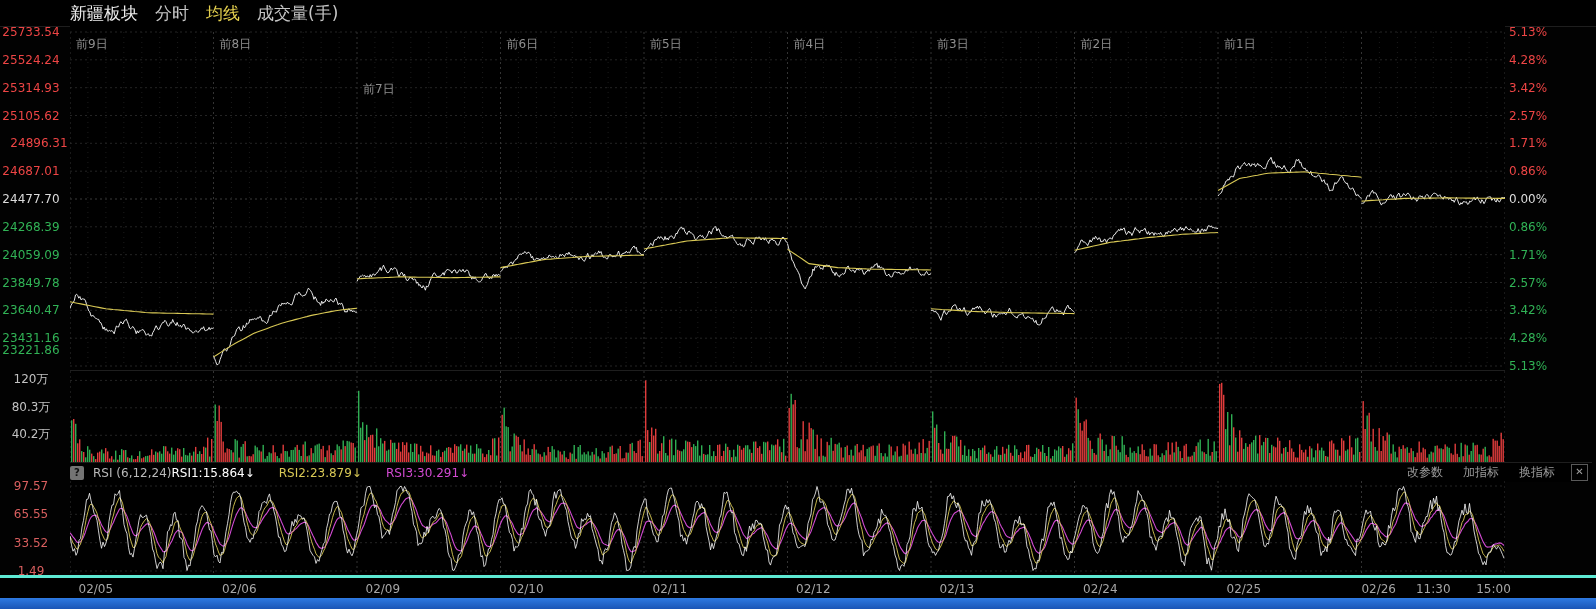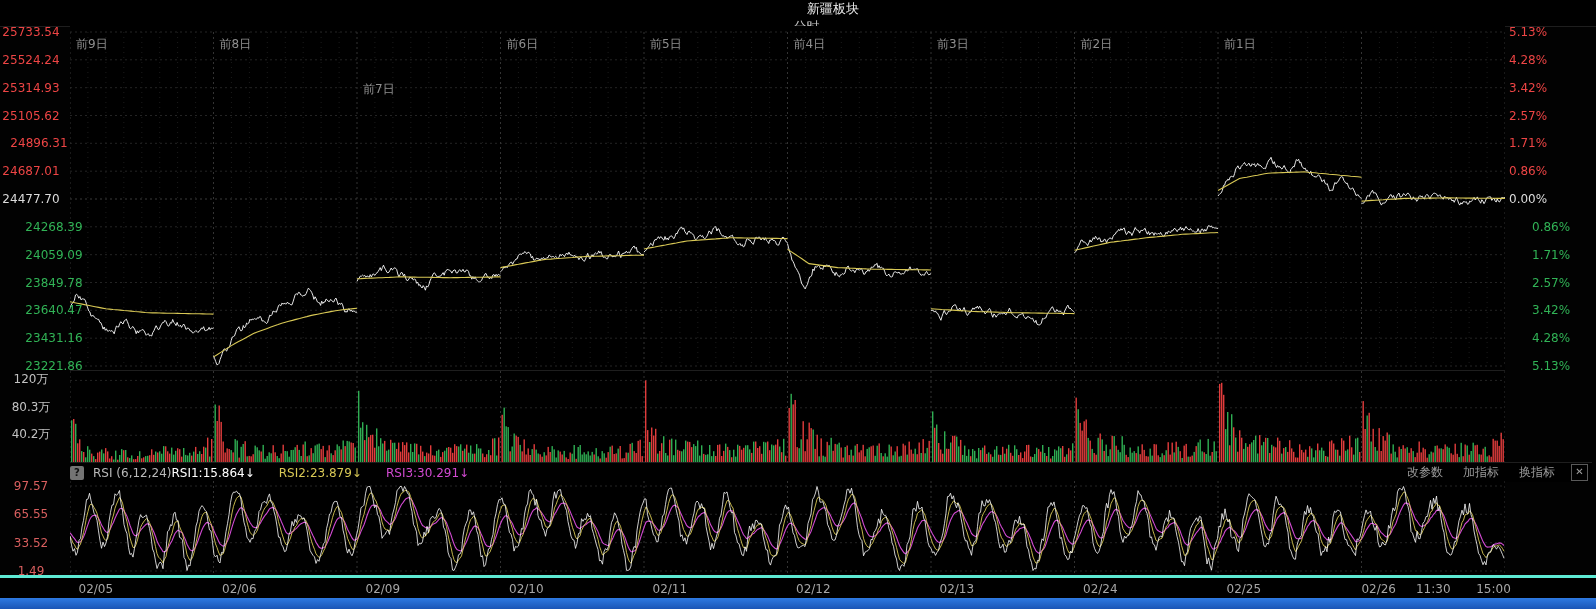--- a/index.html
+++ b/index.html
@@ -1,19 +1,19 @@
 <!DOCTYPE html>
 <html><head>
 <meta charset="utf-8">
 <style>
   html,body{margin:0;padding:0;}
   body{width:1596px;height:609px;background:#000;font-family:"DejaVu Sans","Liberation Sans",sans-serif;position:relative;overflow:hidden;color:#ccc;}
   .app{position:absolute;inset:0;background:#020202;}
   
-  .topbar{position:absolute;left:0;top:0;width:100%;height:26px;background:#000;border-bottom:1px solid #1e1e1e;display:flex;align-items:center;font-size:13px;flex-direction:column;}
+  .topbar{position:absolute;left:0;top:0;width:100%;height:26px;background:#000;border-bottom:1px solid #1e1e1e;display:flex;align-items:center;font-size:17px;}
   .topbar .title{margin-left:70px;color:#ededed;}
   .topbar .tab{margin-left:17px;color:#c6c6c6;cursor:pointer;}
   .topbar .tab.yellow{color:#e3cf4e;}
   
   .panel{position:absolute;left:70px;width:1435px;background:#000;}
   #price-panel{top:26px;height:344px;}
   #vol-panel{top:370px;height:92px;border-top:1px solid #1e1e1e;}
   #rsi-panel{top:481px;height:94px;}
   .rsi-header{position:absolute;left:70px;top:462px;width:1522px;height:19px;display:flex;align-items:center;font-size:12px;color:#aaa;border-top:1px solid #1e1e1e;background:#000;}
   .help-icon{width:14px;height:14px;background:#747474;color:#101010;border-radius:2px;font-size:10px;line-height:14px;text-align:center;font-weight:bold;margin-right:9px;cursor:pointer;flex:none;}
@@ -21,21 +21,21 @@
   .legend{margin-right:24px;}
   .c-rsi1{color:#ffffff;} .c-rsi2{color:#d8c855;} .c-rsi3{color:#d24ad2;}
   .hspacer{flex:1;}
   .tool-btn{margin-left:20px;color:#9a9a9a;cursor:pointer;}
   .close-btn{margin-left:16px;margin-right:4px;width:15px;height:15px;border:1px solid #5a5a5a;color:#a0a0a0;font-size:10px;line-height:13px;text-align:center;cursor:pointer;flex:none;}
   
   .layer{position:absolute;inset:0;pointer-events:none;}
   .axis-tick{position:absolute;height:14px;line-height:14px;font-size:12px;white-space:nowrap;}
   .left-col{left:0;width:62px;text-align:center;}
   .right-col{left:1509px;width:84px;text-align:left;}
-  .t-red{color:#ee4545;} .t-green{color:#31b356;padding-left:23px;} .t-flat{color:#dcdcdc;}
+  .t-red{color:#ee4545;} .t-green{color:#31b356;} .t-flat{color:#dcdcdc;}
   .t-vol{color:#c2c2c2;} .t-rsi{color:#d95f5f;}
   
   #day-labels{position:absolute;left:70px;top:36px;width:1435px;height:20px;pointer-events:none;}
   #day-labels .day-label{position:absolute;top:0;font-size:12px;color:#8f8f8f;white-space:nowrap;}
   
   .timebar{position:absolute;left:0;top:575px;width:100%;height:23px;background:#000;border-top:3px solid #5eead4;}
   .timebar .time-tick{position:absolute;top:4px;transform:translateX(-50%);font-size:12px;color:#a6a6a6;white-space:nowrap;}
   
   .bottombar{position:absolute;left:0;top:598px;width:100%;height:11px;background:linear-gradient(#2e7ae2,#1a55b6);}
   svg{display:block;}
@@ -187,21 +187,21 @@
       <div class="axis-tick left-col t-red" style="top: 80.6667px;">25314.93</div>
       <div class="axis-tick left-col t-red" style="top: 108.5px;">25105.62</div>
       <div class="axis-tick left-col t-red" style="top: 136.333px; padding-left: 8px;">24896.31</div>
       <div class="axis-tick left-col t-red" style="top: 164.167px;">24687.01</div>
       <div class="axis-tick left-col t-flat" style="top: 192px;">24477.70</div>
       <div class="axis-tick left-col t-green" style="top: 219.833px;">24268.39</div>
       <div class="axis-tick left-col t-green" style="top: 247.667px;">24059.09</div>
       <div class="axis-tick left-col t-green" style="top: 275.5px;">23849.78</div>
       <div class="axis-tick left-col t-green" style="top: 303.333px;">23640.47</div>
       <div class="axis-tick left-col t-green" style="top: 331.167px;">23431.16</div>
-      <div class="axis-tick left-col t-green" style="top: 359px;">23221.86</div>
+      <div class="axis-tick left-col t-green" style="top: 343px;">23221.86</div>
     </div>
   <div class="layer" id="right-axis">
       <div class="axis-tick right-col t-red" style="top: 25px;">5.13%</div>
       <div class="axis-tick right-col t-red" style="top: 52.8333px;">4.28%</div>
       <div class="axis-tick right-col t-red" style="top: 80.6667px;">3.42%</div>
       <div class="axis-tick right-col t-red" style="top: 108.5px;">2.57%</div>
       <div class="axis-tick right-col t-red" style="top: 136.333px;">1.71%</div>
       <div class="axis-tick right-col t-red" style="top: 164.167px;">0.86%</div>
       <div class="axis-tick right-col t-flat" style="top: 192px;">0.00%</div>
       <div class="axis-tick right-col t-green" style="top: 219.833px;">0.86%</div>

